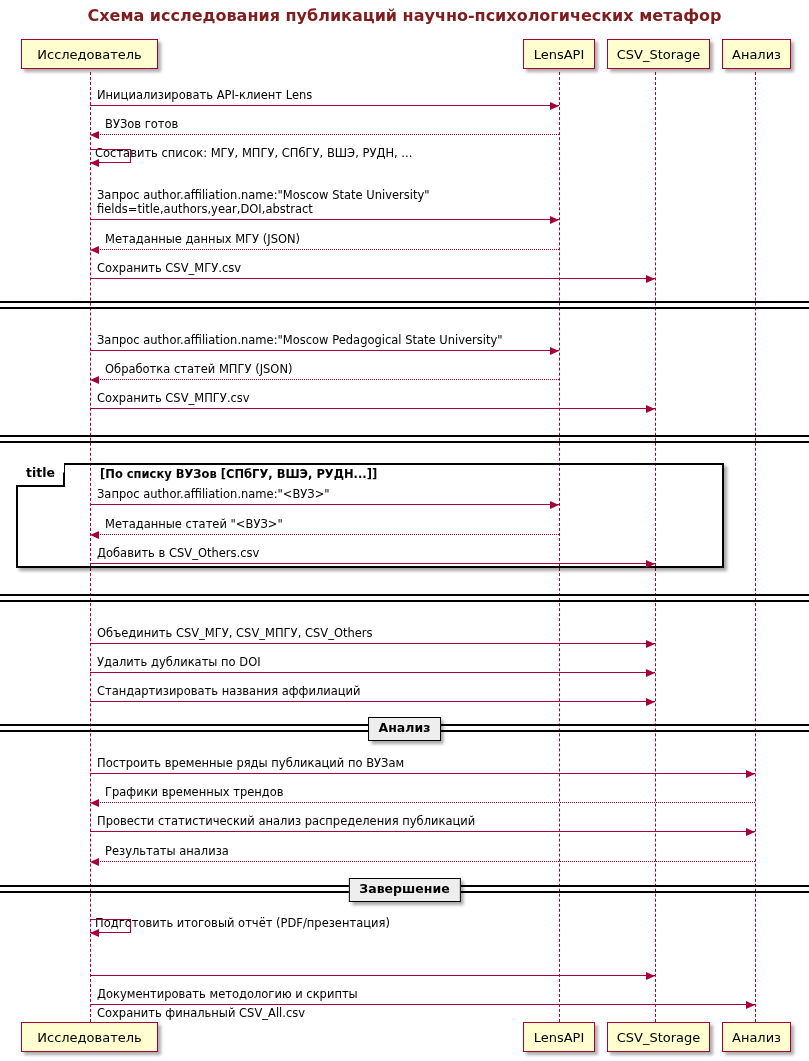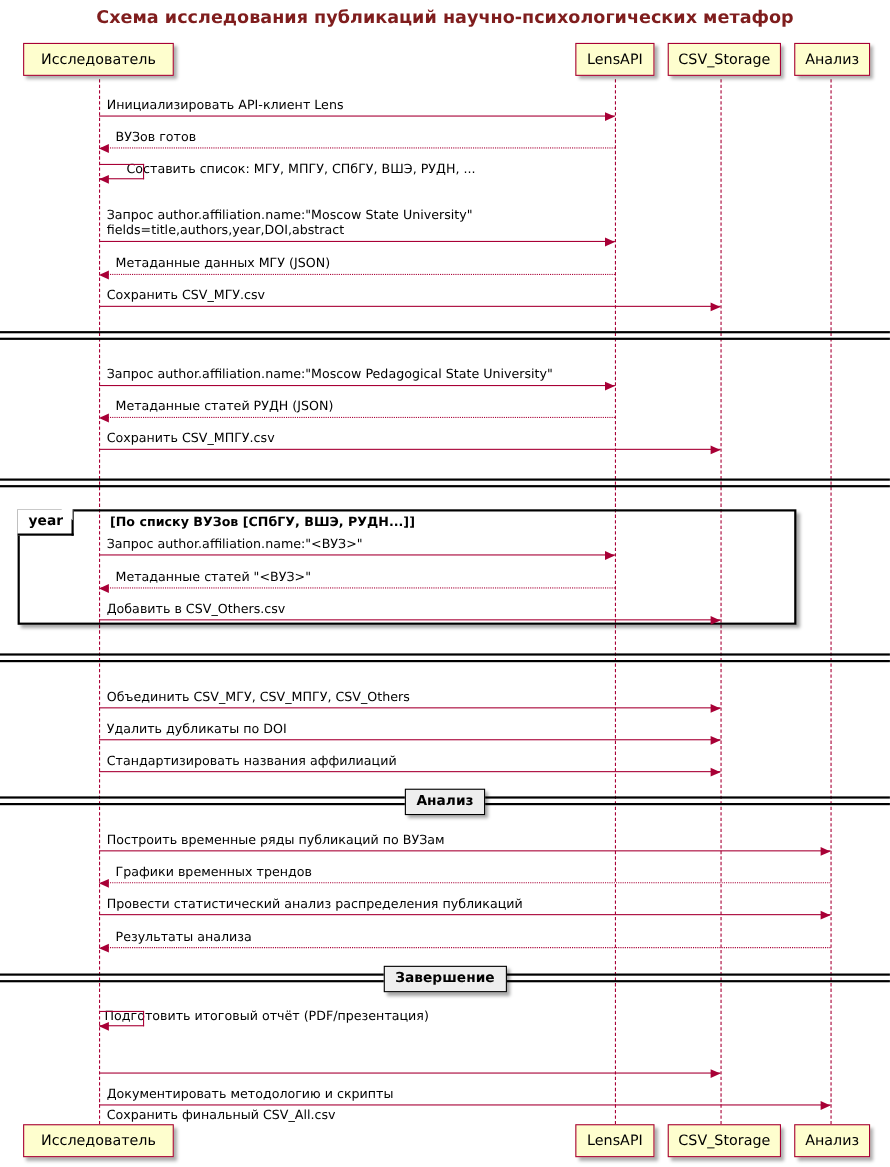--- a/index.html
+++ b/index.html
@@ -177,47 +177,47 @@
         <div class="dlabel">Анализ</div>
       </div>
       <div class="divider" style="top: 878px; height: 26px;">
         <div class="bar b1"></div>
         <div class="bar b2"></div>
         <div class="dlabel">Завершение</div>
       </div>
     </div>
   <div id="layer-fragments">
       <div class="frag" style="left: 16px; top: 463px; width: 708px; height: 105px;"></div>
-      <div class="frag-tab" style="left: 16px; top: 463px;">year</div>
+      <div class="frag-tab" style="left: 16px; top: 463px;">title</div>
       <div class="frag-cond" style="left: 100px; top: 469px;">[По списку ВУЗов [СПбГУ, ВШЭ, РУДН...]]</div>
     </div>
   <div id="layer-messages">
       <div class="msg-label" style="left: 97px; top: 88px;">Инициализировать API-клиент Lens</div>
       <div class="msg-line" style="left: 90px; top: 105px; width: 469px;"></div>
       <div class="arrowhead right" style="top: 101.5px; left: 550px;"></div>
       <div class="msg-label" style="left: 105px; top: 117px;">ВУЗов готов</div>
       <div class="msg-line dotted" style="left: 90px; top: 134px; width: 469px;"></div>
       <div class="arrowhead left" style="top: 130.5px; left: 90px;"></div>
-      <div class="msg-label" style="left: 95px; top: 146px; margin-left: 20px;">Составить список: МГУ, МПГУ, СПбГУ, ВШЭ, РУДН, ...</div>
+      <div class="msg-label" style="left: 95px; top: 146px;">Составить список: МГУ, МПГУ, СПбГУ, ВШЭ, РУДН, ...</div>
       <div class="selfmsg" style="left: 90px; top: 149px; width: 41px;"></div>
       <div class="arrowhead left" style="left: 90px; top: 158.5px;"></div>
       <div class="msg-label" style="left: 97px; top: 188px;">Запрос author.affiliation.name:"Moscow State University"
 fields=title,authors,year,DOI,abstract</div>
       <div class="msg-line" style="left: 90px; top: 219px; width: 469px;"></div>
       <div class="arrowhead right" style="top: 215.5px; left: 550px;"></div>
       <div class="msg-label" style="left: 105px; top: 232px;">Метаданные данных МГУ (JSON)</div>
       <div class="msg-line dotted" style="left: 90px; top: 249px; width: 469px;"></div>
       <div class="arrowhead left" style="top: 245.5px; left: 90px;"></div>
       <div class="msg-label" style="left: 97px; top: 261px;">Сохранить CSV_МГУ.csv</div>
       <div class="msg-line" style="left: 90px; top: 278px; width: 565px;"></div>
       <div class="arrowhead right" style="top: 274.5px; left: 646px;"></div>
       <div class="msg-label" style="left: 97px; top: 333px;">Запрос author.affiliation.name:"Moscow Pedagogical State University"</div>
       <div class="msg-line" style="left: 90px; top: 350px; width: 469px;"></div>
       <div class="arrowhead right" style="top: 346.5px; left: 550px;"></div>
-      <div class="msg-label" style="left: 105px; top: 362px;">Метаданные статей РУДН (JSON)</div>
+      <div class="msg-label" style="left: 105px; top: 362px;">Обработка статей МПГУ (JSON)</div>
       <div class="msg-line dotted" style="left: 90px; top: 379px; width: 469px;"></div>
       <div class="arrowhead left" style="top: 375.5px; left: 90px;"></div>
       <div class="msg-label" style="left: 97px; top: 391px;">Сохранить CSV_МПГУ.csv</div>
       <div class="msg-line" style="left: 90px; top: 408px; width: 565px;"></div>
       <div class="arrowhead right" style="top: 404.5px; left: 646px;"></div>
       <div class="msg-label" style="left: 97px; top: 487px;">Запрос author.affiliation.name:"&lt;ВУЗ&gt;"</div>
       <div class="msg-line" style="left: 90px; top: 504px; width: 469px;"></div>
       <div class="arrowhead right" style="top: 500.5px; left: 550px;"></div>
       <div class="msg-label" style="left: 105px; top: 517px;">Метаданные статей "&lt;ВУЗ&gt;"</div>
       <div class="msg-line dotted" style="left: 90px; top: 534px; width: 469px;"></div>

